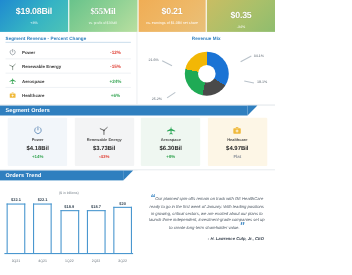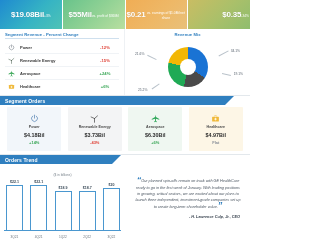--- a/index.html
+++ b/index.html
@@ -9,26 +9,26 @@
     background:#ffffff;
     color:#333;
     font-size:4px;
     -webkit-font-smoothing:antialiased;
   }
   .page { position:relative; width:250px; height:250px; background:#fff; }
 
   
   .kpi-row { display:flex; width:250px; height:29px; gap:1px; }
   .kpi {
-    flex:1; display:flex; flex-direction:row;
+    flex:1; display:flex; flex-direction:column;
     align-items:center; justify-content:center;
     color:#fff; text-align:center; padding:2px 1px;
   }
   .kpi.k1 { background:linear-gradient(135deg,#1f8ad0 0%,#35b3c4 55%,#4ec3b6 100%); }
-  .kpi.k2 { background:linear-gradient(135deg,#68c38b 0%,#8fd194 50%,#b9dfa0 100%); }
+  .kpi.k2 { background:linear-gradient(135deg,#68c38b 0%,#8fd194 50%,#b9dfa0 100%);font-family:Liberation Serif, serif; }
   .kpi.k3 { background:linear-gradient(135deg,#f0ad55 0%,#eeb867 55%,#e8c07a 100%); }
   .kpi.k4 { background:linear-gradient(135deg,#c9bd63 0%,#a9c06a 55%,#8fbd6e 100%);justify-content:flex-end; }
   .kpi-val { font-size:8px; font-weight:bold; letter-spacing:-0.2px; line-height:10px;
              text-shadow:0 0 1px rgba(0,0,0,.18); }
   .kpi-sub { font-size:3.3px; line-height:5px; margin-top:3px; opacity:.97; }
 
   
   .row2 { display:flex; width:250px; height:67px; border-bottom:1px solid #e3e8ec; }
   .panel-left { width:125px; padding:3px 5px 2px 5px; border-right:1px solid #eef1f4; }
   .panel-right { width:125px; padding:3px 4px 2px 4px; position:relative; }

